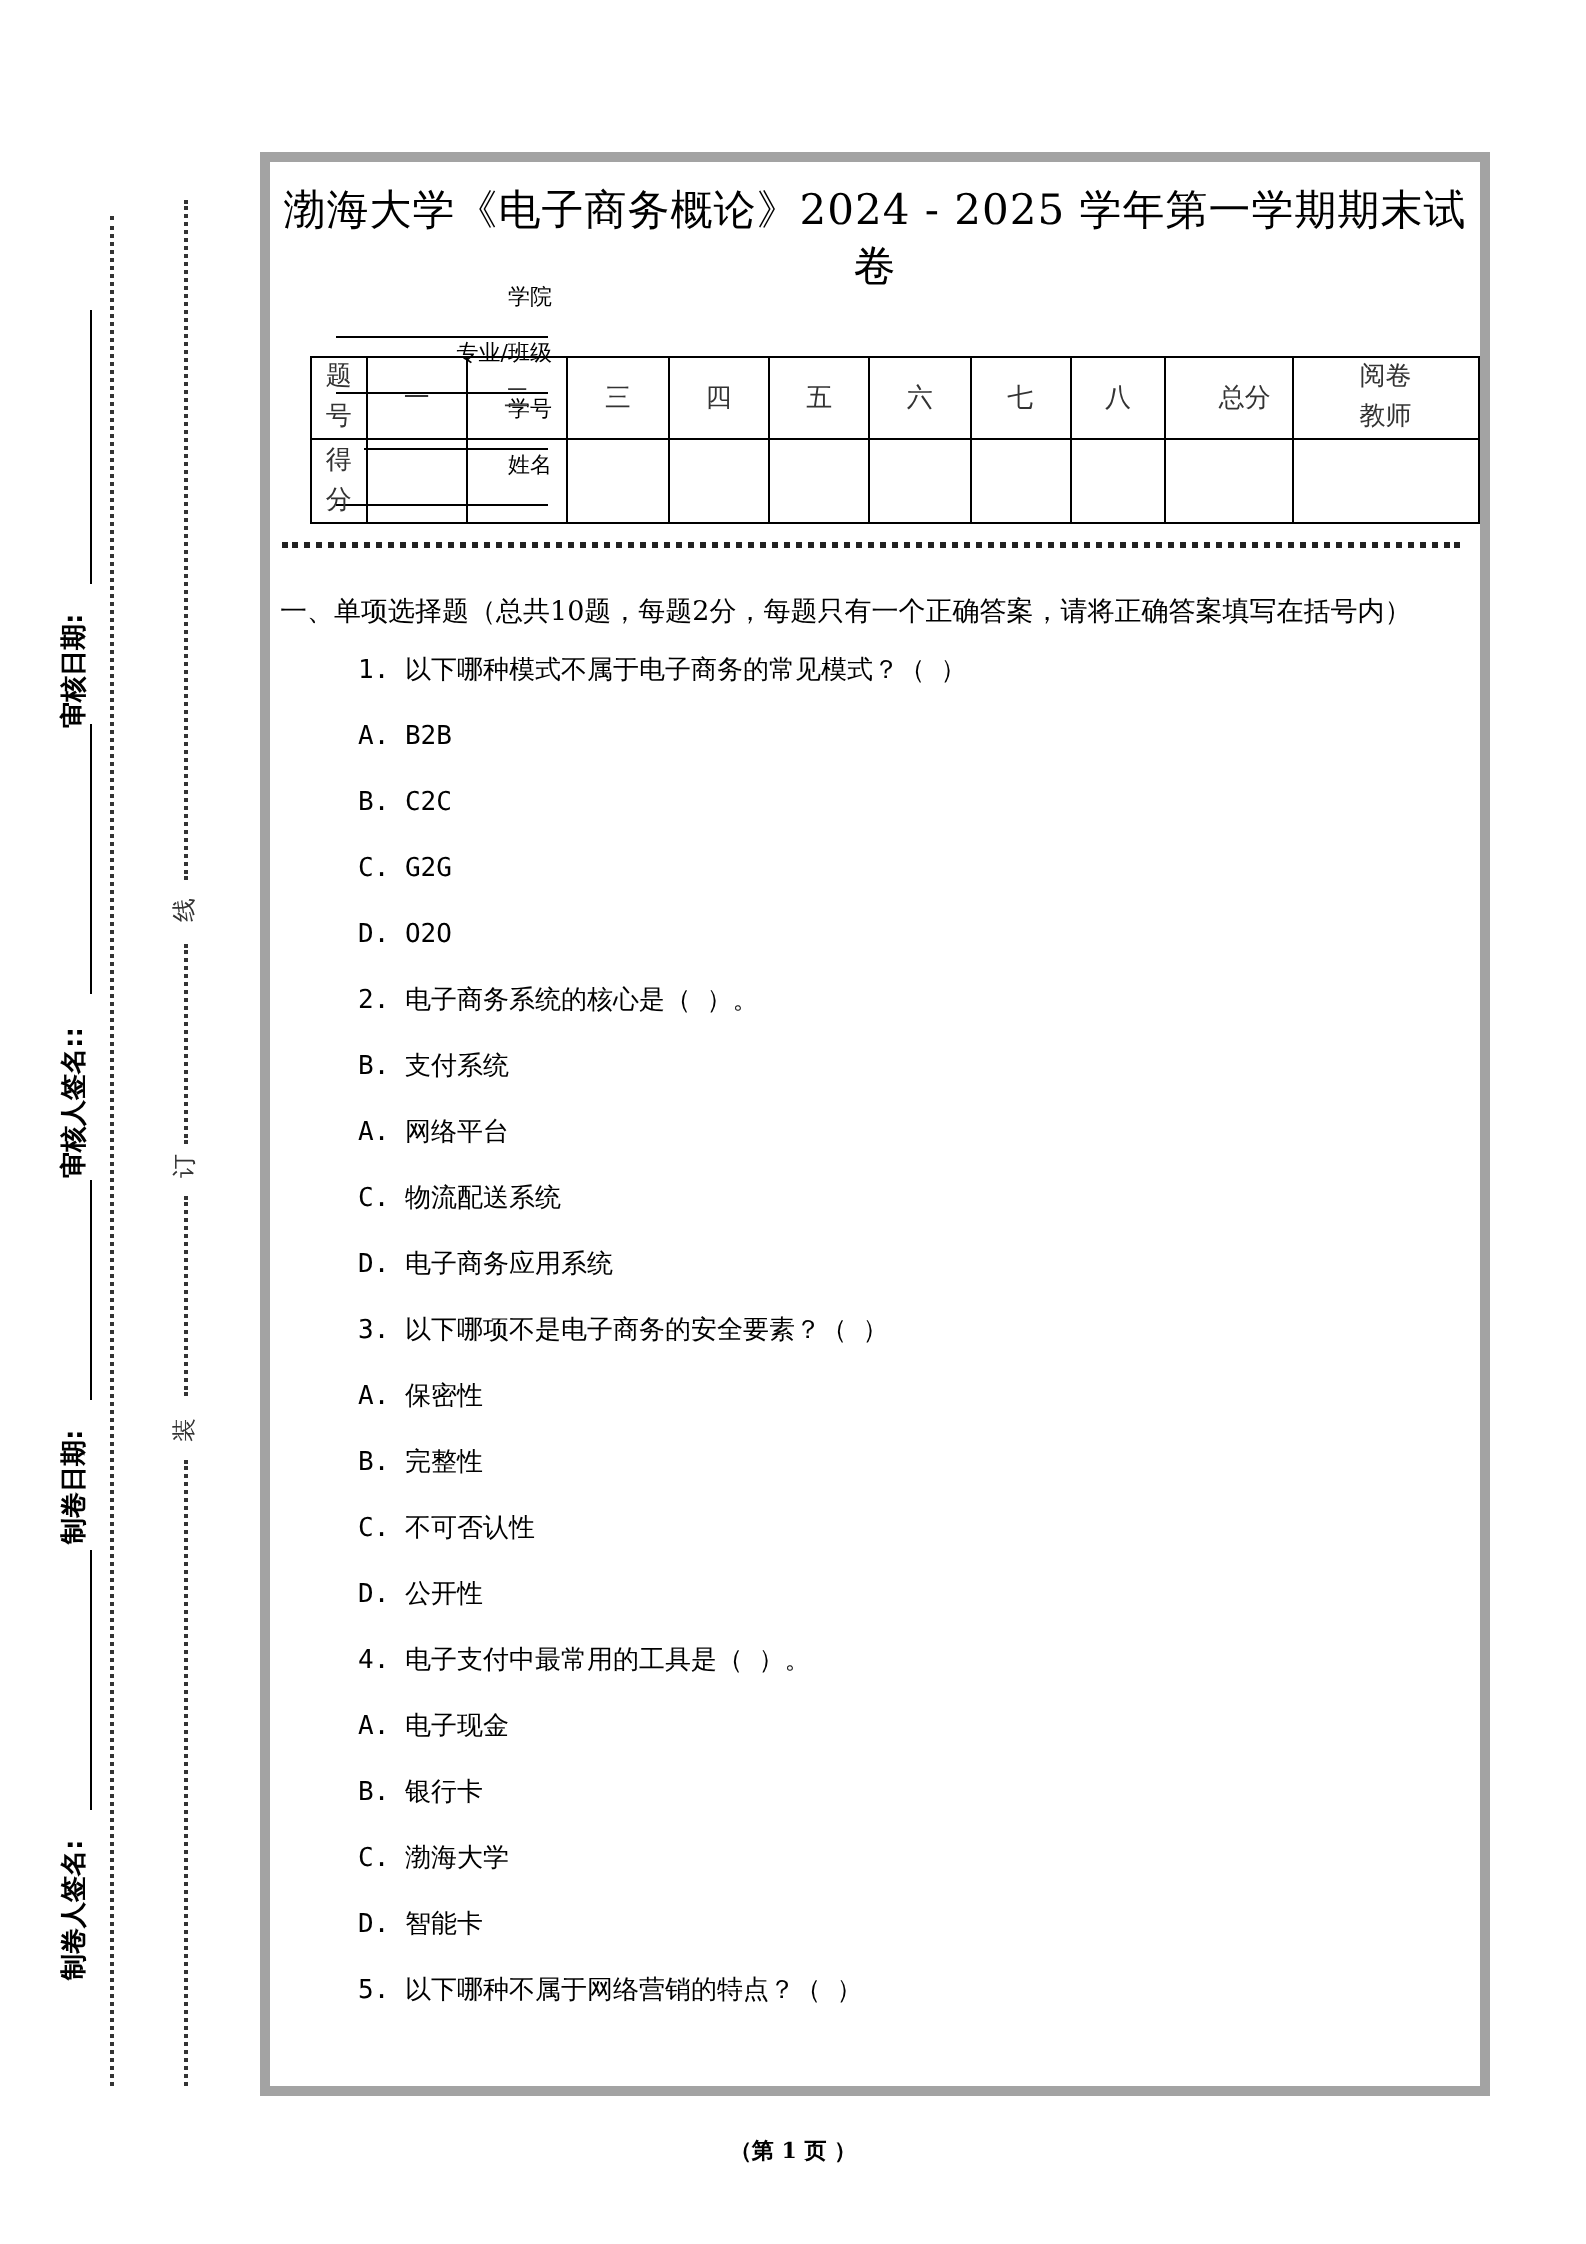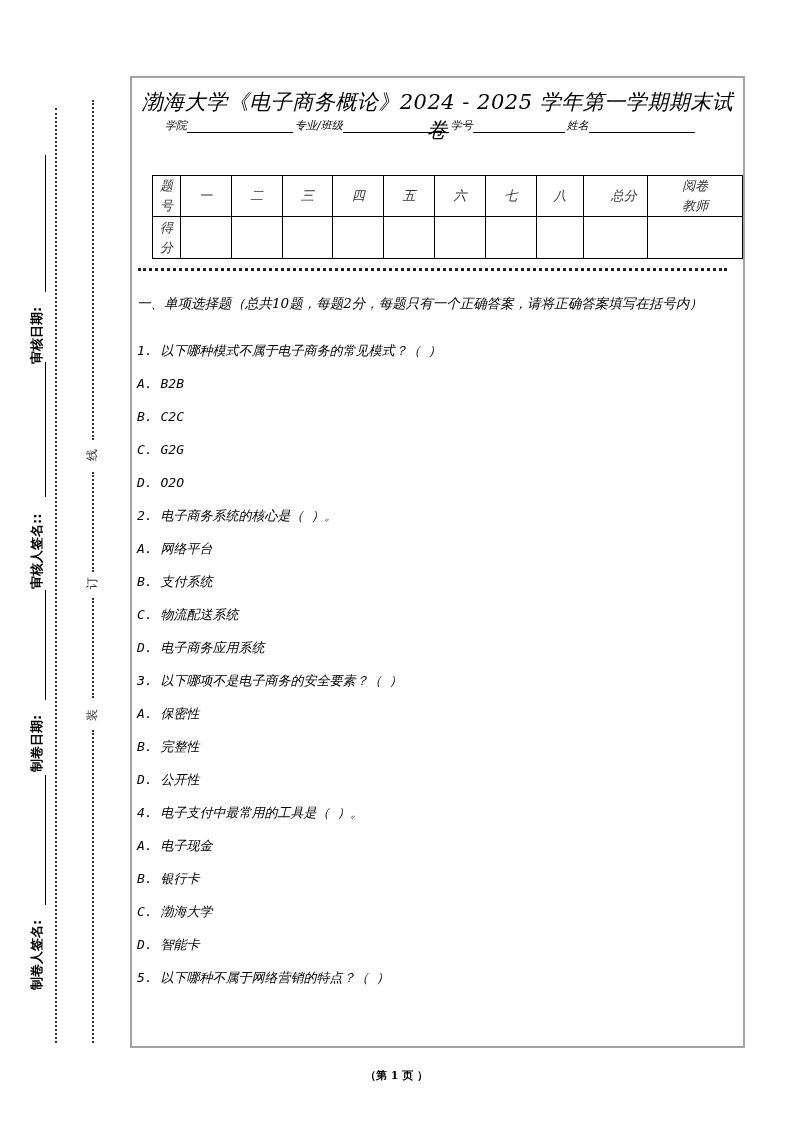--- a/index.html
+++ b/index.html
@@ -10,44 +10,44 @@
   .vline-dots { position:absolute; width:0; border-left:2px dotted #333; }
   .solid-line { position:absolute; width:0; border-left:1px solid #000; }
   .vlabel { position:absolute; font-family:"DejaVu Sans","Liberation Sans",sans-serif;
             font-weight:bold; font-size:13px; transform:rotate(-90deg); transform-origin:center center;
             white-space:nowrap; }
   .binding-char { position:absolute; font-size:12px; color:#333; transform:rotate(-90deg);
                   background:#fff; line-height:14px; }
 
   
   .frame { position:absolute; left:130px; top:76px; width:615px; height:972px;
-           border:2px solid #a3a3a3; box-sizing:border-box;font-style:italic; }
+           border:5px solid #a3a3a3; box-sizing:border-box; }
 
   .title { position:absolute; left:0; top:10px; width:100%; text-align:center;
            font-size:21px; letter-spacing:0.5px; }
 
-  .info-row { position:absolute; left:33px; top:40px; font-size:11px; display:flex; align-items:flex-end; }
+  .info-row { position:absolute; left:33px; top:60px; font-size:11px; display:flex; align-items:flex-end;flex-direction:column; }
   .info-row .lbl { white-space:nowrap; }
   .info-row .blank { display:inline-block; border-bottom:1px solid #000; height:12px; margin-right:2px; }
 
   table.score { position:absolute; left:20px; top:97px; border-collapse:collapse;
                 font-size:13px; color:#333; }
   table.score td { border:1px solid #000; text-align:center; padding:0; }
   table.score tr.r1 td { height:40px; }
   table.score tr.r2 td { height:41px; }
   .stack { line-height:20px; }
 
   .dot-sep { position:absolute; left:6px; top:190px; width:589px; height:0;
              border-top:3px dotted #222; }
 
   .content { position:absolute; left:5px; top:214px; width:605px;
              font-family:"DejaVu Sans Mono","Liberation Mono",monospace; font-size:13px; }
   .section-head { line-height:22px; font-family:"DejaVu Serif","Liberation Serif",serif;
-                  font-size:13.5px; margin-bottom:26px; }
-  .line { height:33px; line-height:22px; white-space:nowrap; }
+                  font-size:13.5px; margin-bottom:8px; }
+  .line { height:33px; line-height:22px; white-space:nowrap;margin-left:39px; }
 
   .footer { position:absolute; top:1068px; left:0; width:793px; text-align:center;
             font-weight:bold; font-size:11px; }
 </style>
 </head>
 <body>
 
 <div>
 
   <div class="vline-dots" style="left:55px; top:108px; height:935px;"></div>
@@ -127,28 +127,29 @@
   <div class="content">
     <div class="section-head">一、单项选择题（总共10题，每题2分，每题只有一个正确答案，请将正确答案填写在括号内）</div>
 
     <div class="line">1.  以下哪种模式不属于电子商务的常见模式？（   ）</div>
     <div class="line">A.  B2B</div>
     <div class="line">B.  C2C</div>
     <div class="line">C.  G2G</div>
     <div class="line">D.  O2O</div>
 
     <div class="line">2.  电子商务系统的核心是（  ）。</div>
+    <div class="line">B.  支付系统</div>
     <div class="line">A.  网络平台</div>
-    <div class="line">B.  支付系统</div>
     <div class="line">C.  物流配送系统</div>
     <div class="line">D.  电子商务应用系统</div>
 
     <div class="line">3.  以下哪项不是电子商务的安全要素？（   ）</div>
     <div class="line">A.  保密性</div>
     <div class="line">B.  完整性</div>
+    <div class="line">C.  不可否认性</div>
     <div class="line">D.  公开性</div>
 
     <div class="line">4.  电子支付中最常用的工具是（  ）。</div>
     <div class="line">A.  电子现金</div>
     <div class="line">B.  银行卡</div>
     <div class="line">C.  渤海大学</div>
     <div class="line">D.  智能卡</div>
 
     <div class="line">5.  以下哪种不属于网络营销的特点？（   ）</div>
   </div>

